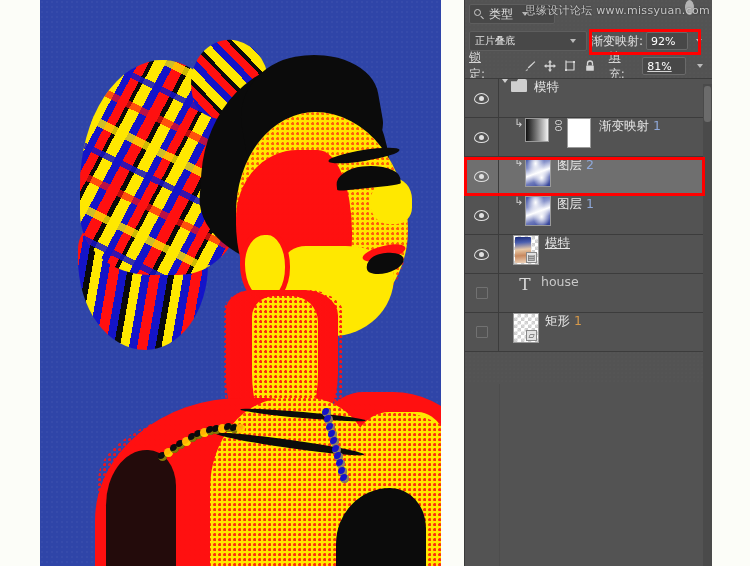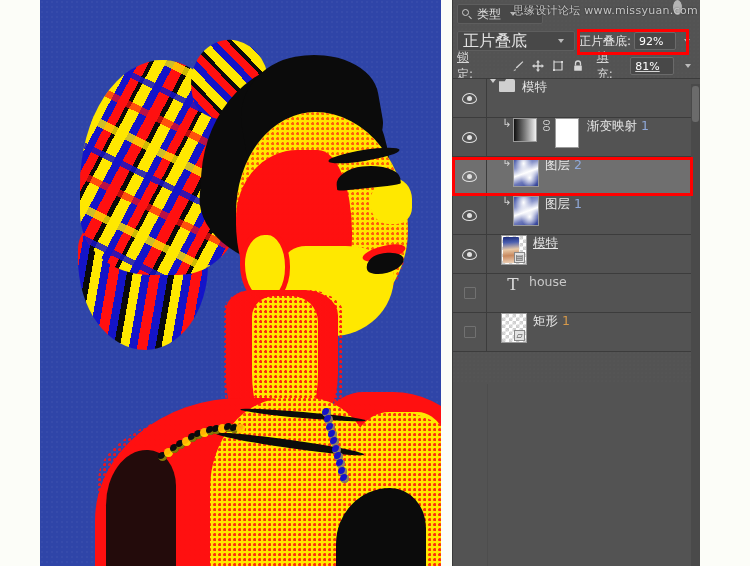--- a/index.html
+++ b/index.html
@@ -214,21 +214,21 @@
   }
   
   .bead {
     position: absolute; width: 9px; height: 9px; border-radius: 50%;
     background: #0b0b0b; box-shadow: inset -2px -2px 0 rgba(255,232,0,.5);
   }
   #necklace-r .bead { background:#1414c8; }
 
   
   #panel {
-    position: absolute; left: 452px; top: 0; width: 248px; height: 566px;
+    position: absolute; left: 464px; top: 0; width: 248px; height: 566px;
     background: #535353; color: #d6d6d6;
     font-size: 12px;
     border-left: 1px solid #3a3a3a;
   }
   .panel-texture {
     position:absolute; inset:0; pointer-events:none;
     background-image: radial-gradient(circle at 1px 1px, rgba(255,255,255,.035) 0.5px, transparent 0.8px);
     background-size: 4px 4px;
   }
 
@@ -257,21 +257,21 @@
     opacity: .92;
   }
   #watermark-dot {
     position:absolute; right: 18px; top: 0px; width: 9px; height: 15px;
     background: #cdcdcd; border-radius: 50%; opacity:.8;
   }
 
   
   #blend-row { height: 26px; padding: 0 4px; gap: 4px; }
   #blend-select { width: 118px; padding: 0 5px; justify-content: space-between; }
-  #blend-select .lbl { font-size: 16px; }
+  #blend-select .lbl { font-size: 10px; }
   #opacity-group { display:flex; align-items:center; gap: 3px; }
   #opacity-label { font-size: 12px; color:#e2e2e2; }
   #opacity-field {
     background:#484848; border:1px solid #6a6a6a; border-radius:2px;
     height:18px; min-width:42px; padding: 0 4px; display:flex; align-items:center;
     color:#ffffff; font-size: 11px;
   }
   #opacity-highlight {
     position: absolute; left: 124px; top: 29px; width: 112px; height: 26px;
     border: 3px solid #ff0000; pointer-events: none; z-index: 5;
@@ -482,21 +482,21 @@
     </div>
 
     <div class="row" id="blend-row">
       <div class="pill" id="blend-select">
         <span class="lbl">正片叠底</span>
         <span class="chev-box">
             <i class="chev"></i>
           </span>
       </div>
       <div id="opacity-group">
-        <span id="opacity-label">正片叠底:</span>
+        <span id="opacity-label">渐变映射:</span>
         <span id="opacity-field">92%</span>
         <span class="chev-box">
             <i class="chev"></i>
           </span>
       </div>
     </div>
     <div id="opacity-highlight"></div>
 
     <div class="row" id="lock-row">
       <span id="lock-label">锁定:</span>

